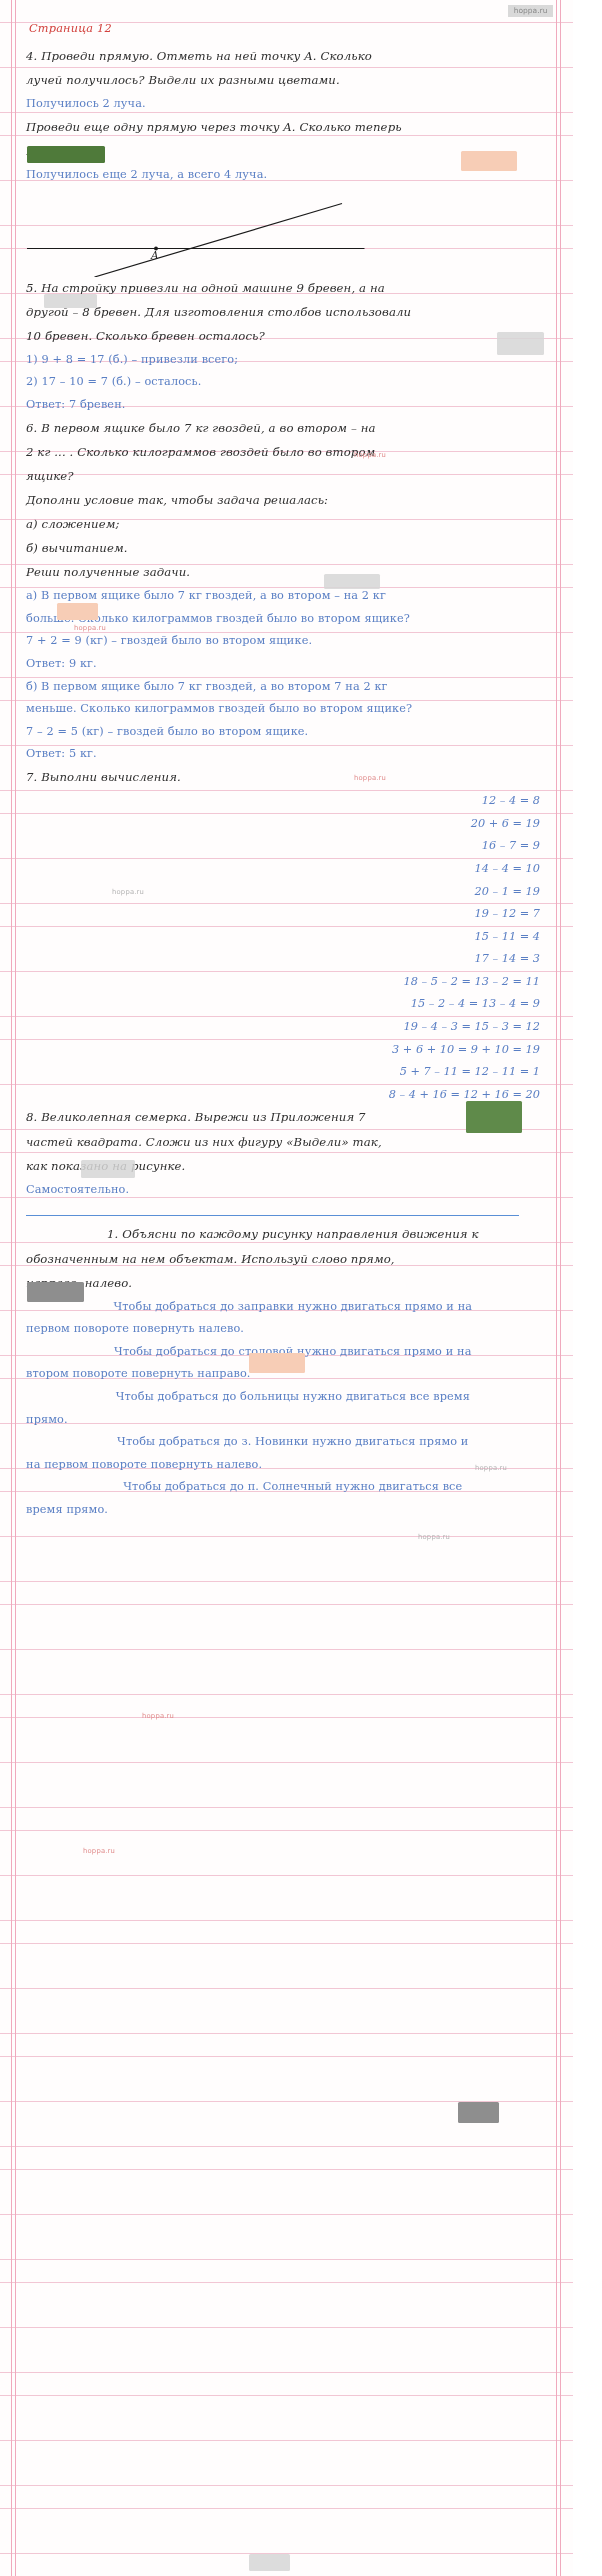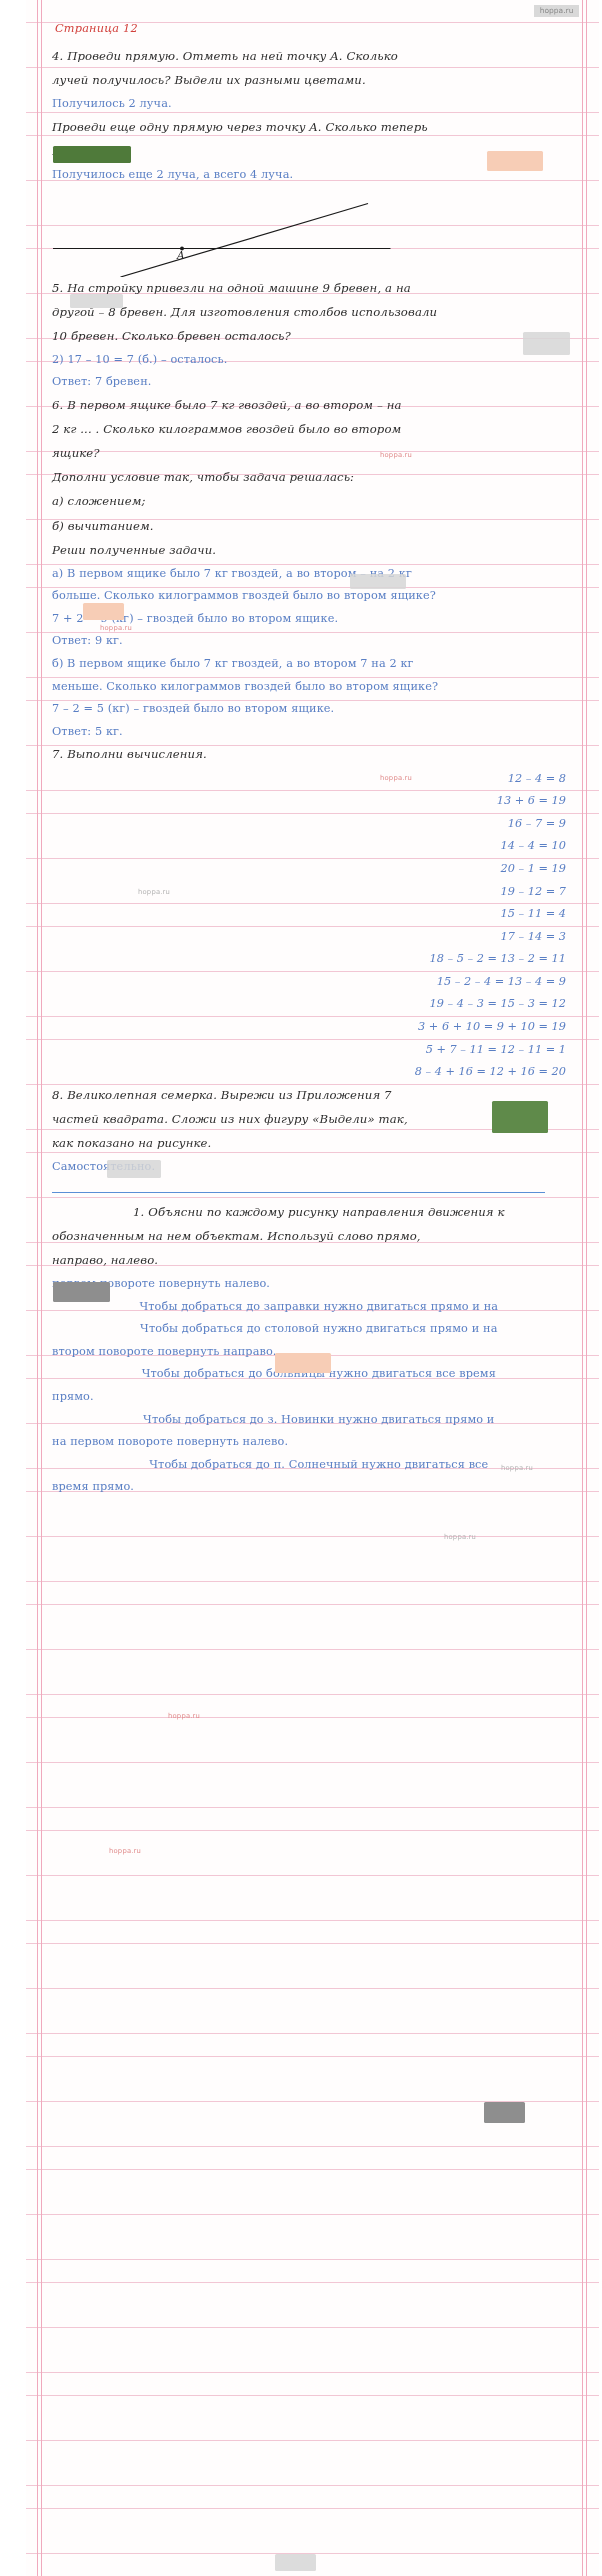--- a/index.html
+++ b/index.html
@@ -14,21 +14,20 @@
   .page {
     position: relative;
     width: 573px;
     height: 2576px;
     background:
       
       repeating-linear-gradient(to bottom, transparent 0px, transparent 22px, #f2c6d4 22px, #f2c6d4 22.6px),
       #fffdfd;
     overflow: hidden;
     box-sizing: border-box;
-    margin-left: 26px;
   }
   
   .vrule {
     position: absolute;
     top: 0;
     bottom: 0;
     width: 0.8px;
     background: #f0a9bd;
   }
   .vrule.left1 { left: 10.5px; }
@@ -167,20 +166,21 @@
           <circle cx="172" cy="82" r="2.6" fill="#1a1a1a"></circle>
         </svg>
         <span class="label-a">A</span>
       </div>
     </div>
 
     <div>
       <p class="task">5. На стройку привезли на одной машине 9 бревен, а на</p>
       <p class="task">другой – 8 бревен. Для изготовления столбов использовали</p>
       <p class="task">10 бревен. Сколько бревен осталось?</p>
+      <p class="answer">1) 9 + 8 = 17 (б.) – привезли всего;</p>
       <p class="answer">2) 17 – 10 = 7 (б.) – осталось.</p>
       <p class="answer">Ответ: 7 бревен.</p>
     </div>
 
     <div>
       <p class="task">6. В первом ящике было 7 кг гвоздей, а во втором – на</p>
       <p class="task">2 кг ... . Сколько килограммов гвоздей было во втором</p>
       <p class="task">ящике?</p>
       <p class="task">Дополни условие так, чтобы задача решалась:</p>
       <p class="task">а) сложением;</p>
@@ -192,21 +192,21 @@
       <p class="answer">Ответ: 9 кг.</p>
       <p class="answer">б) В первом ящике было 7 кг гвоздей, а во втором 7 на 2 кг</p>
       <p class="answer">меньше. Сколько килограммов гвоздей было во втором ящике?</p>
       <p class="answer">7 – 2 = 5 (кг) – гвоздей было во втором ящике.</p>
       <p class="answer">Ответ: 5 кг.</p>
     </div>
 
     <div>
       <p class="task">7. Выполни вычисления.</p>
       <p class="calc">12 – 4 = 8</p>
-      <p class="calc">13 + 6 = 19</p>
+      <p class="calc">20 + 6 = 19</p>
       <p class="calc">16 – 7 = 9</p>
       <p class="calc">14 – 4 = 10</p>
       <p class="calc">20 – 1 = 19</p>
       <p class="calc">19 – 12 = 7</p>
       <p class="calc">15 – 11 = 4</p>
       <p class="calc">17 – 14 = 3</p>
       <p class="calc">18 – 5 – 2 = 13 – 2 = 11</p>
       <p class="calc">15 – 2 – 4 = 13 – 4 = 9</p>
       <p class="calc">19 – 4 – 3 = 15 – 3 = 12</p>
       <p class="calc">3 + 6 + 10 = 9 + 10 = 19</p>
@@ -221,22 +221,22 @@
       <p class="answer">Самостоятельно.</p>
     </div>
 
     <hr class="hr-blue">
 
     <div>
       <p class="task indent">1. Объясни по каждому рисунку направления движения к</p>
       <p class="task">обозначенным на нем объектам. Используй слово прямо,</p>
       <p class="task">направо, налево.</p>
 
+      <p class="answer indent">Чтобы добраться до заправки нужно двигаться прямо и на</p>
       <p class="answer">первом повороте повернуть налево.</p>
-      <p class="answer indent">Чтобы добраться до заправки нужно двигаться прямо и на</p>
 
       <p class="answer indent">Чтобы добраться до столовой нужно двигаться прямо и на</p>
       <p class="answer">втором повороте повернуть направо.</p>
 
       <p class="answer indent">Чтобы добраться до больницы нужно двигаться все время</p>
       <p class="answer">прямо.</p>
 
       <p class="answer indent">Чтобы добраться до з. Новинки нужно двигаться прямо и</p>
       <p class="answer">на первом повороте повернуть налево.</p>
 

